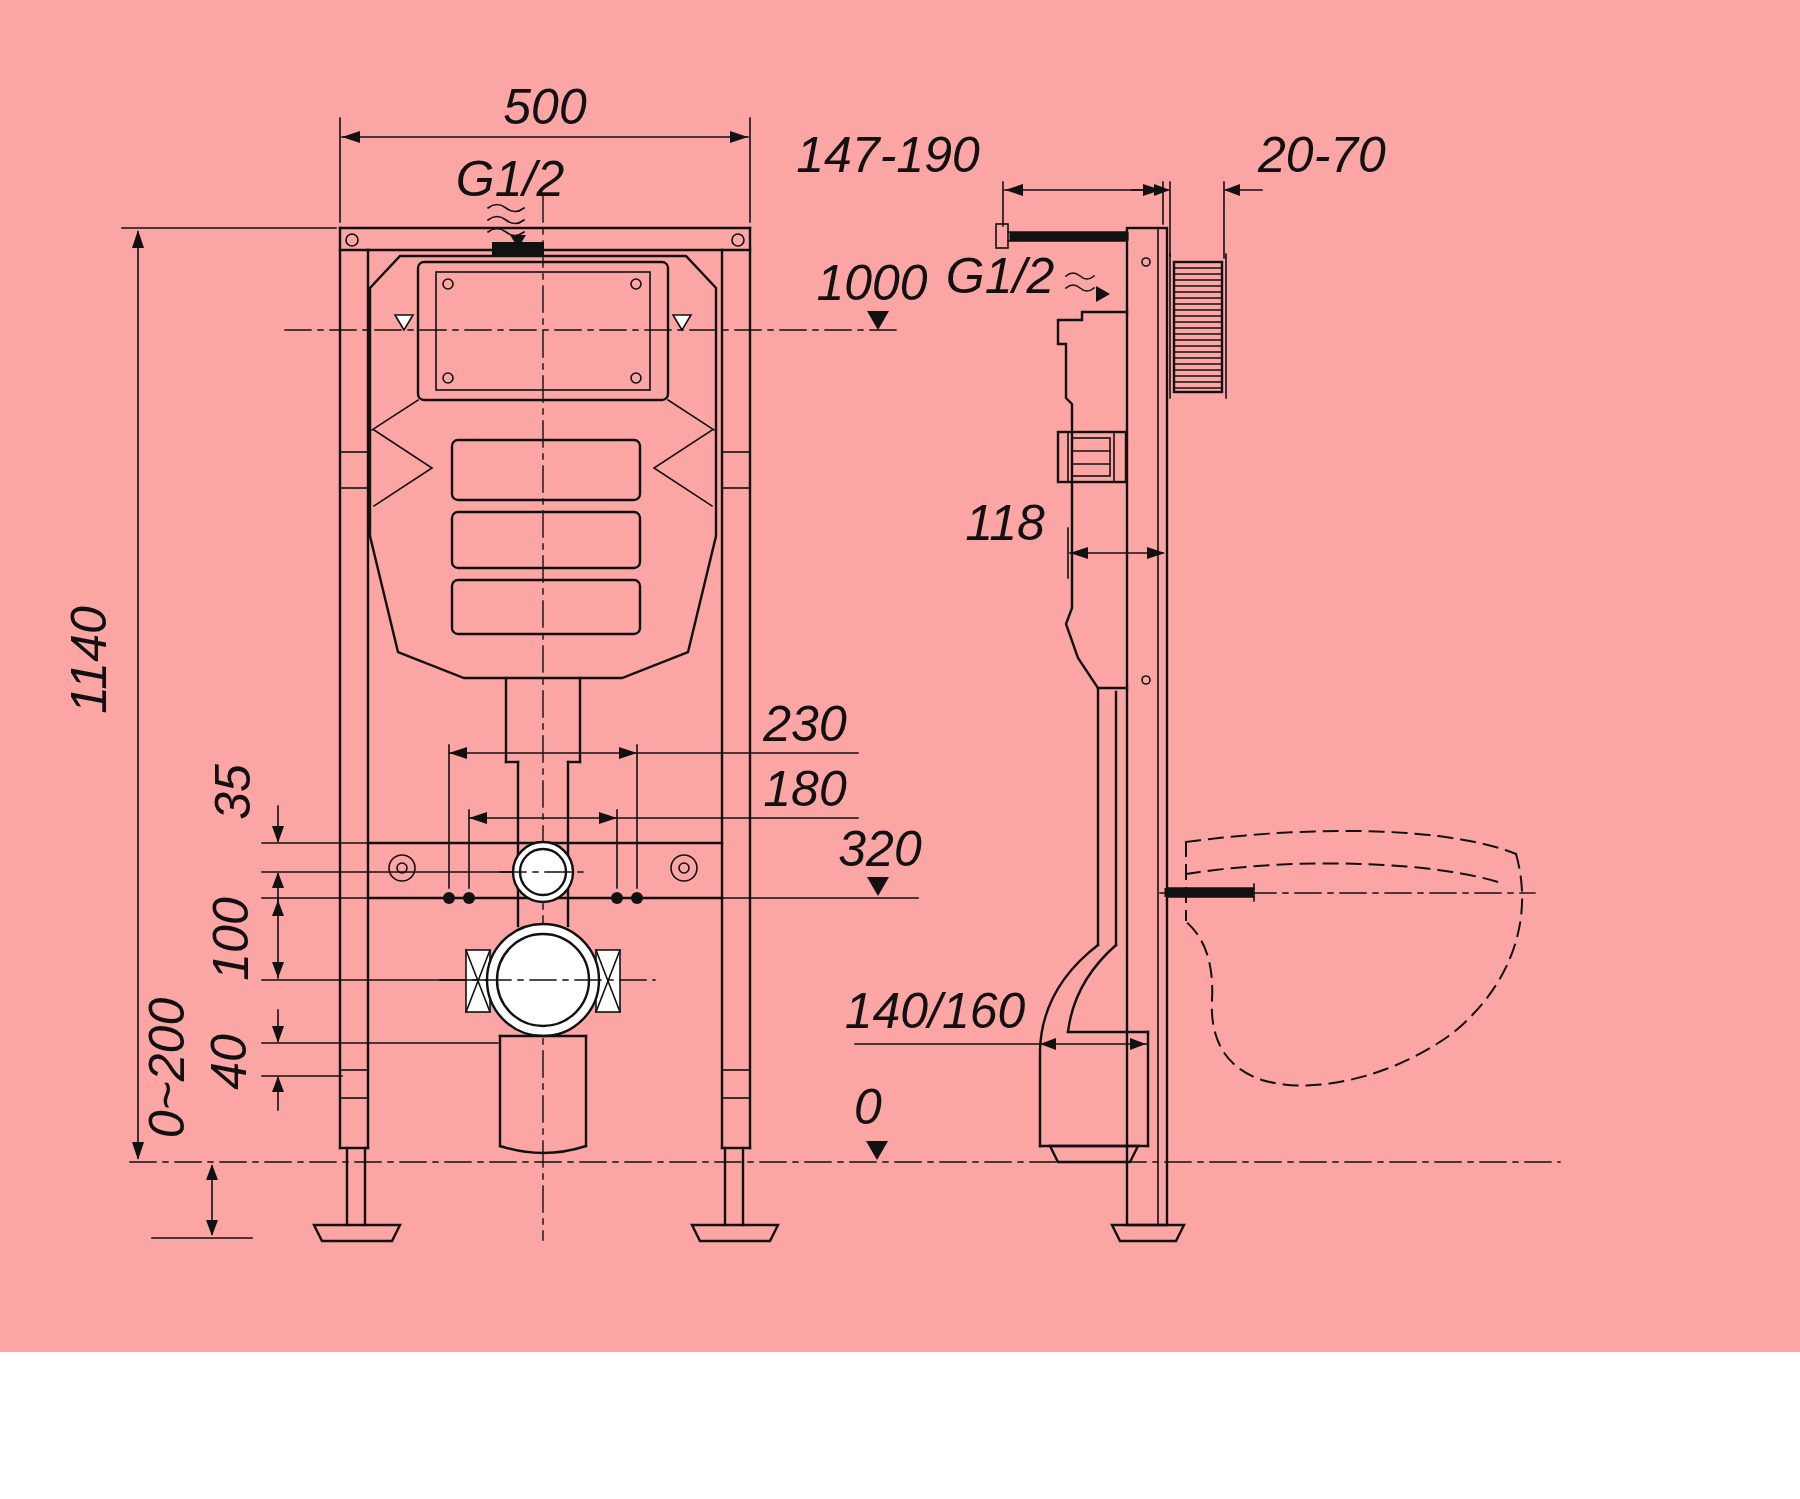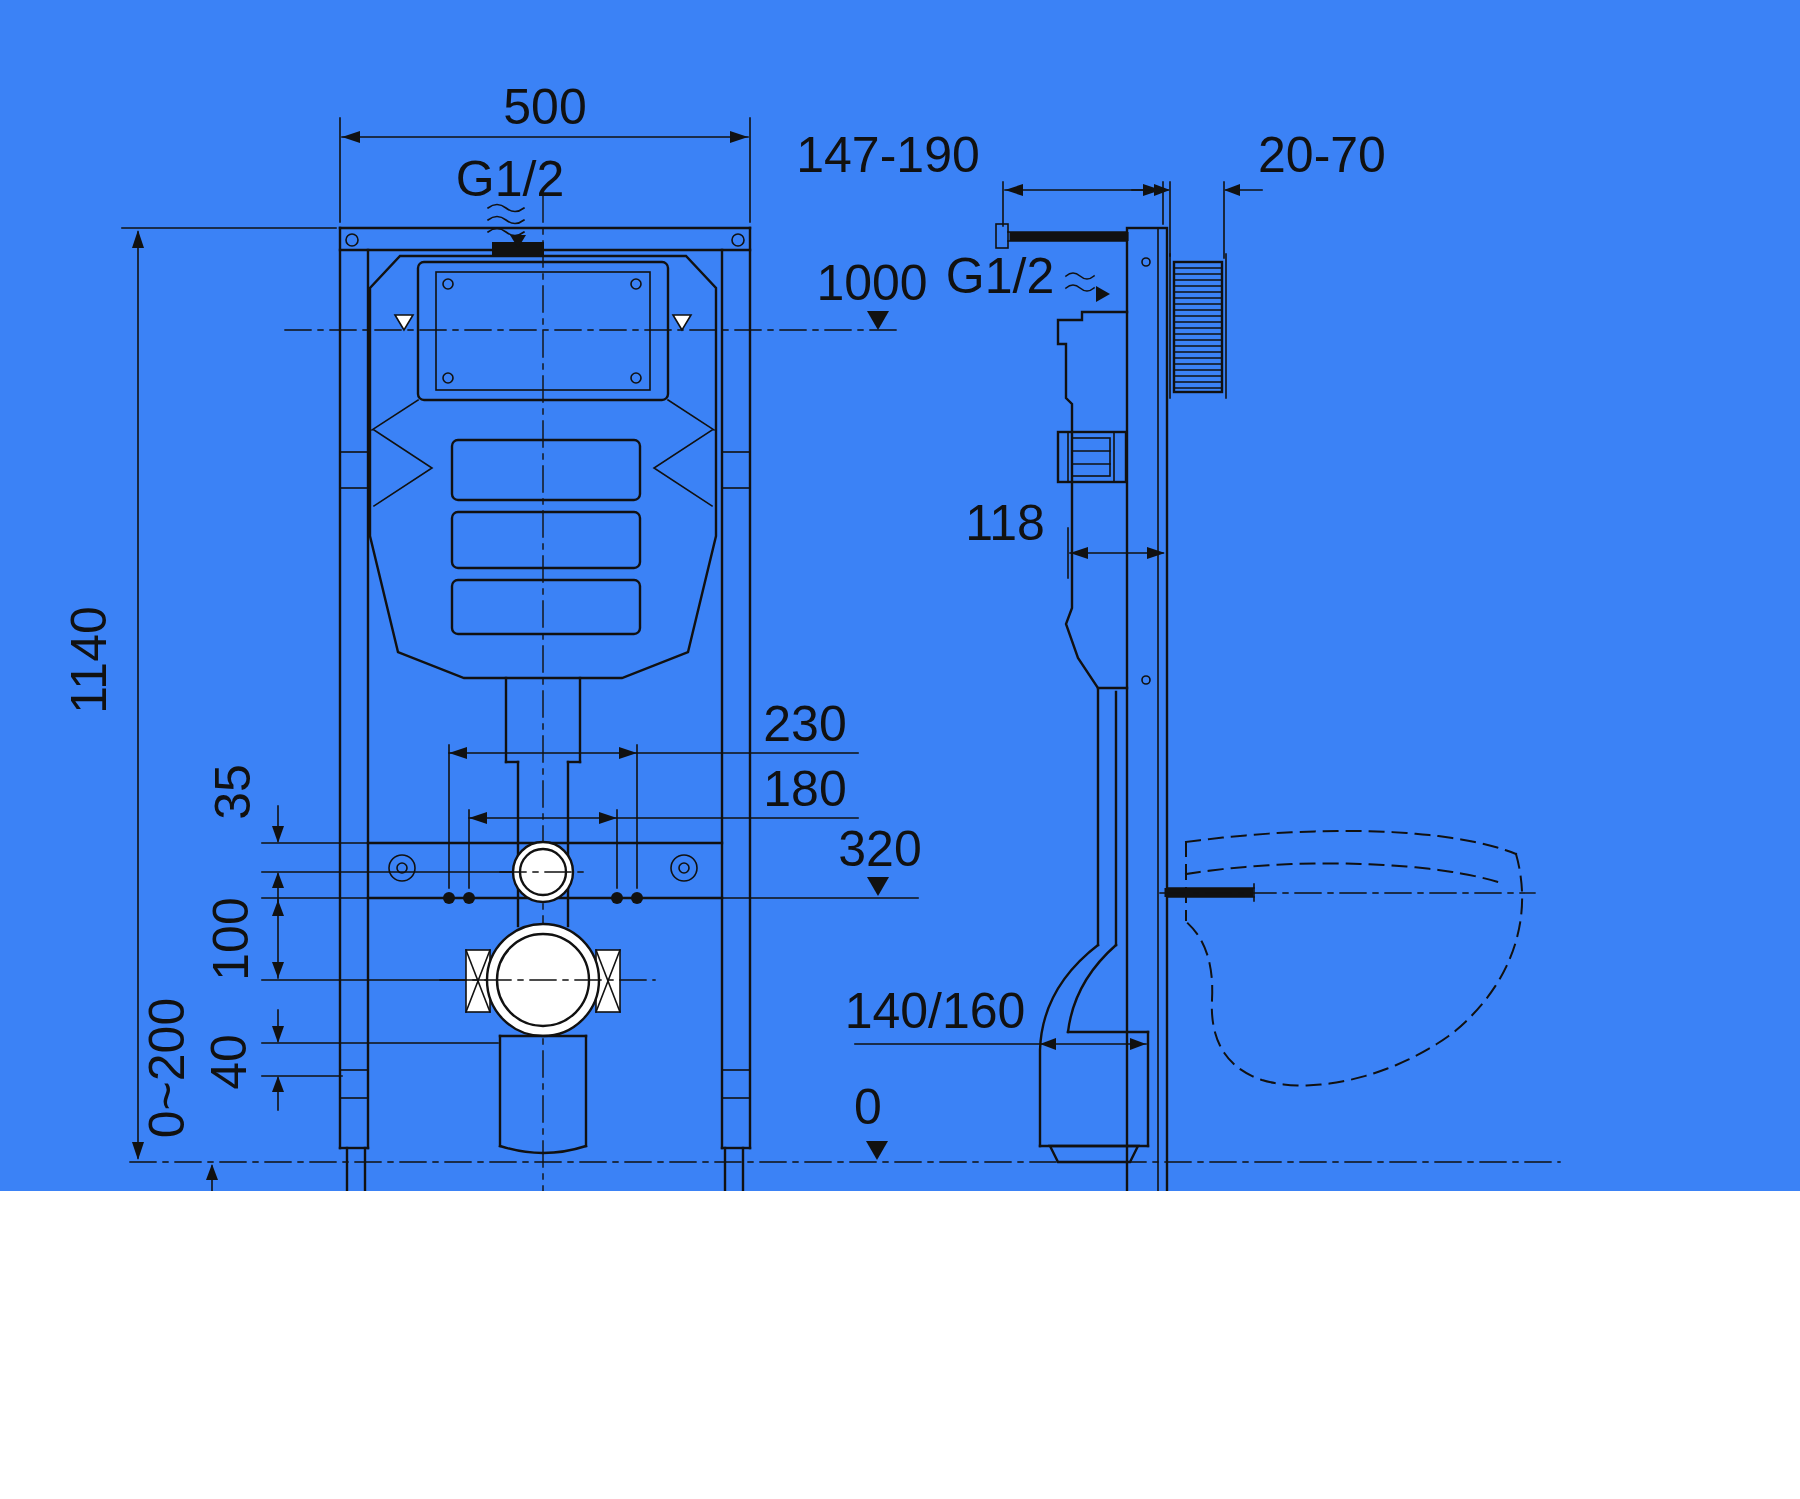--- a/index.html
+++ b/index.html
@@ -1,16 +1,16 @@
 <!DOCTYPE html>
 <html><head>
 <meta charset="utf-8">
 <style>
   html,body{margin:0;padding:0;background:#fff;}
-  .canvas{position:relative;width:1800px;height:1191px;background:#3b82f6;overflow:hidden;}
+  .canvas{position:relative;width:1800px;height:1352px;background:#fca5a5;overflow:hidden;font-style:italic;}
   svg{display:block;}
   .ln{stroke:#111;fill:none;stroke-width:2.4;stroke-linecap:square;stroke-linejoin:miter;}
   .thin{stroke-width:1.6;}
   .cl{stroke-width:1.4;stroke-dasharray:26 7 5 7;}
   .dash{stroke-width:2;stroke-dasharray:14 9;}
   .thread{stroke-width:9;stroke-dasharray:2 4;}
   .arr{fill:#111;stroke:none;}
   .wh{fill:#fff;}
   .opentri{fill:#fff;stroke:#111;stroke-width:1.6;}
   text.dim{font-family:"Liberation Sans",sans-serif;font-size:50px;fill:#111;stroke:none;text-anchor:middle;}

